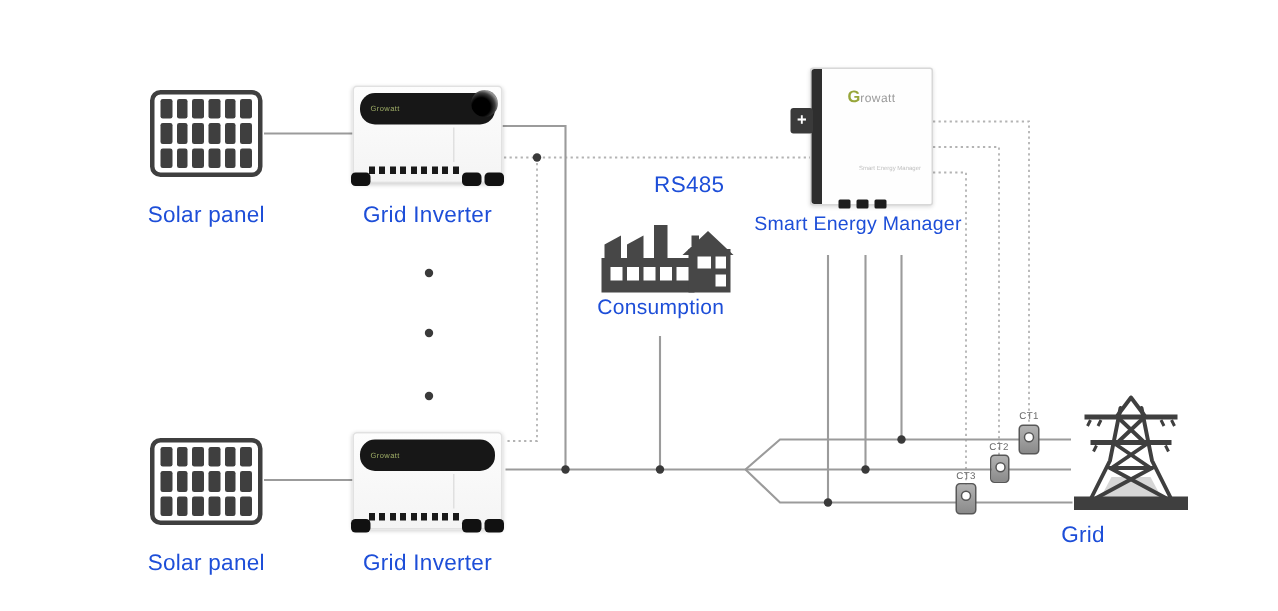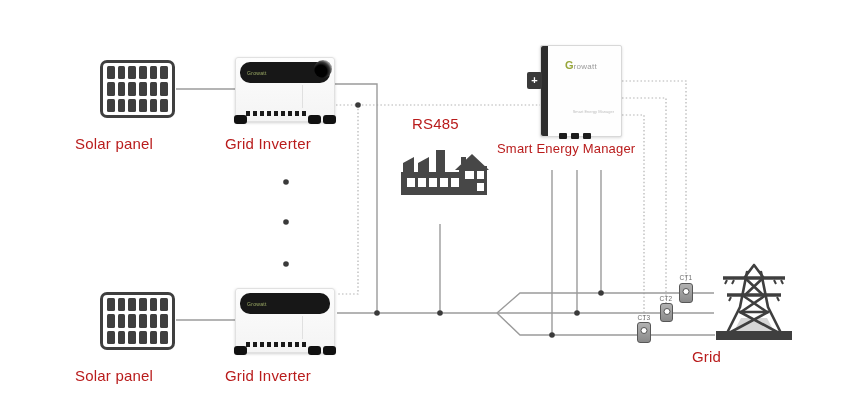--- a/index.html
+++ b/index.html
@@ -2,21 +2,21 @@
 <html><head>
 <meta charset="utf-8">
 <style>
   html,body{margin:0;padding:0;background:#fff;}
   .canvas{
     position:relative;width:852px;height:407px;background:#fff;
     font-family:"Liberation Sans",sans-serif;overflow:hidden;
   }
   .canvas svg.wires{position:absolute;left:0;top:0;pointer-events:none;}
   .lbl{
-    position:absolute;color:#b91c1c;font-size:15px;text-align:left;
+    position:absolute;color:#1d4ed8;font-size:15px;text-align:center;
     letter-spacing:.2px;white-space:nowrap;
   }
   
   .panel{
     position:absolute;width:75px;height:58px;background:#fff;
     border:3px solid #3f3f3f;border-radius:7px;box-sizing:border-box;
     padding:3px 4px;display:grid;grid-template-columns:repeat(6,1fr);
     grid-template-rows:repeat(3,1fr);gap:3px;
   }
   .panel i{background:#3f3f3f;border-radius:1.5px;}
@@ -205,20 +205,21 @@
         <rect x="19" y="31" width="8" height="9"></rect>
         <rect x="30" y="31" width="8" height="9"></rect>
         <rect x="41" y="31" width="8" height="9"></rect>
         <rect x="52" y="31" width="8" height="9"></rect>
         <rect x="66" y="24" width="9" height="8"></rect>
         <rect x="78" y="24" width="7" height="8"></rect>
         <rect x="78" y="36" width="7" height="8"></rect>
       </g>
     </svg>
   </div>
+  <div class="lbl" style="left:383px;top:196px;width:115px;font-size:14px;">Consumption</div>
 
   <div class="sem">
     <div class="sem-strip"></div>
     <div class="sem-tab">+</div>
     <div class="sem-logo">
       <span class="g">G</span><span class="rest">rowatt</span>
     </div>
     <div class="sem-devtext">Smart Energy Manager</div>
     <div class="sem-ports">
         <span></span>

